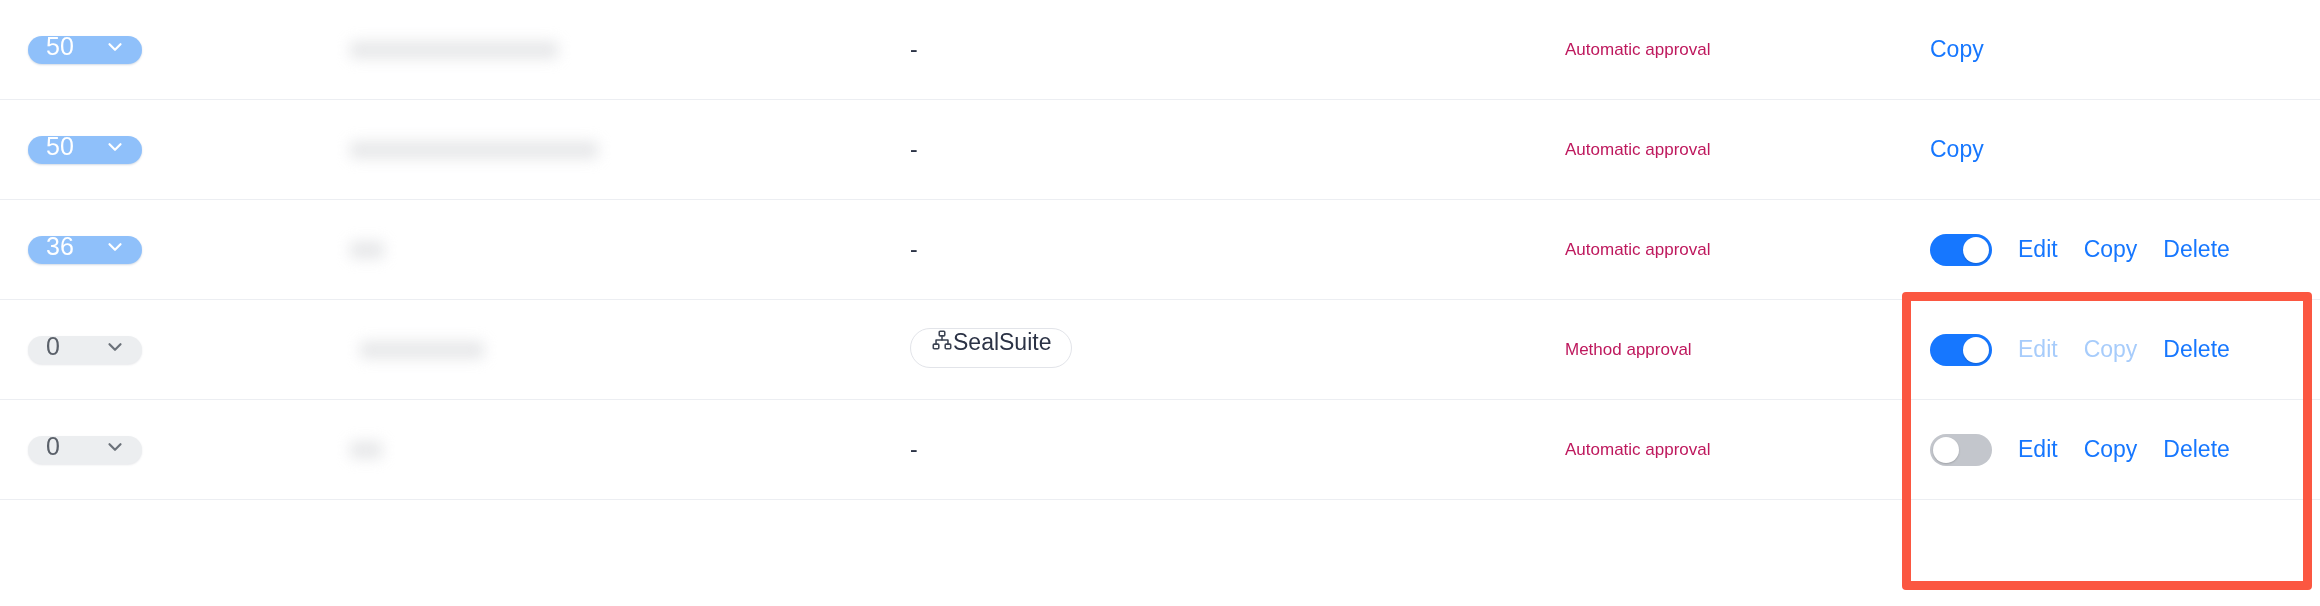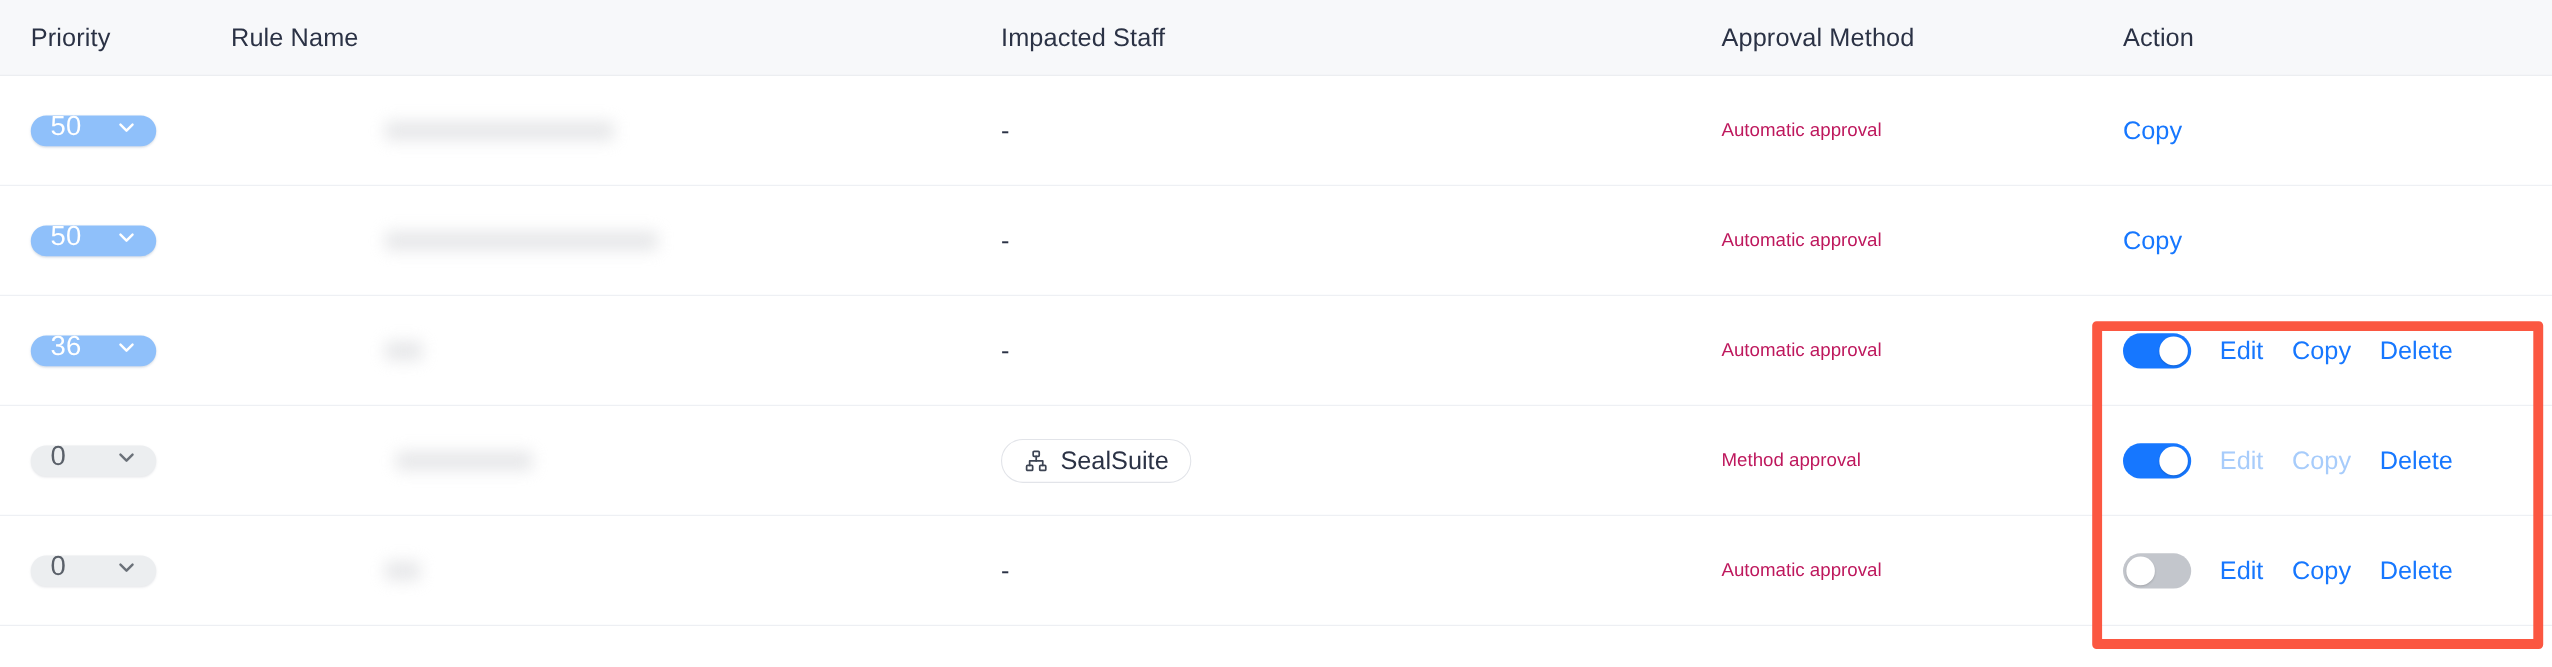--- a/index.html
+++ b/index.html
@@ -92,22 +92,20 @@
 
   
   .dash {
     font-size: 23px;
     color: #2b3245;
   }
 
   
   .tag {
     display: inline-flex;
-    align-items: center;
-    gap: 11px;
     height: 40px;
     padding: 0 20px;
     border: 1px solid #e2e4e9;
     border-radius: 24px;
     background: #ffffff;
     font-size: 23px;
     color: #2b3245;
     box-sizing: border-box;
   }
   .tag svg { display: block; }
@@ -170,27 +168,20 @@
     border-radius: 4px;
     box-sizing: border-box;
     pointer-events: none;
   }
 </style>
 </head>
 <body>
 
 <div class="table">
 
-  <div class="thead">
-    <div class="th c-priority">Priority</div>
-    <div class="th c-rulename">Rule Name</div>
-    <div class="th c-staff">Impacted Staff</div>
-    <div class="th c-approval">Approval Method</div>
-    <div class="th c-action">Action</div>
-  </div>
 
   <div class="trow">
     <div class="c-priority">
       <div class="pill active">
         <span class="num">50</span>
         <span class="chev">
           <svg width="22" height="22" viewBox="0 0 24 24" fill="none" stroke-width="2.4" stroke-linecap="round" stroke-linejoin="round">
               <polyline points="6 9 12 15 18 9"></polyline>
             </svg>
         </span>

